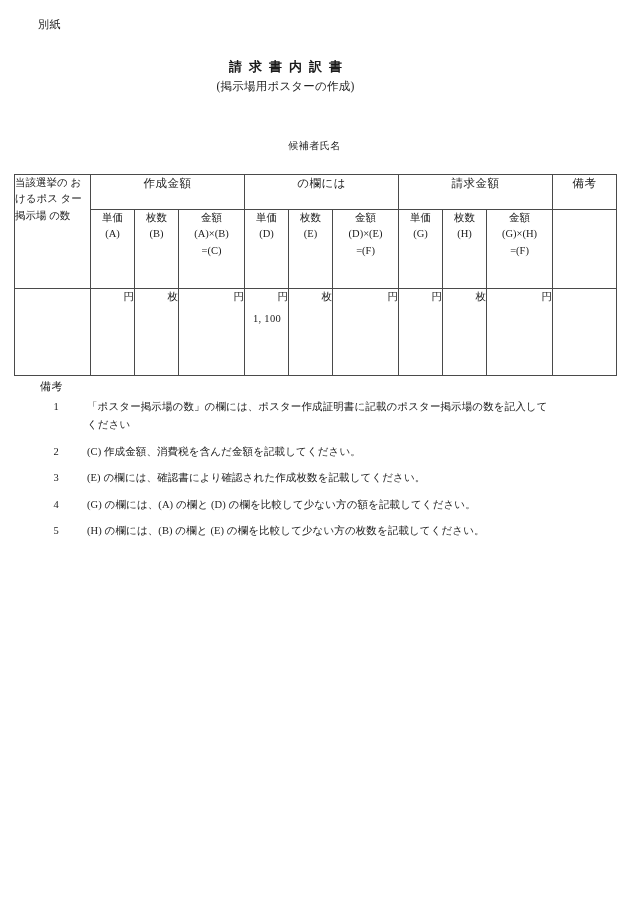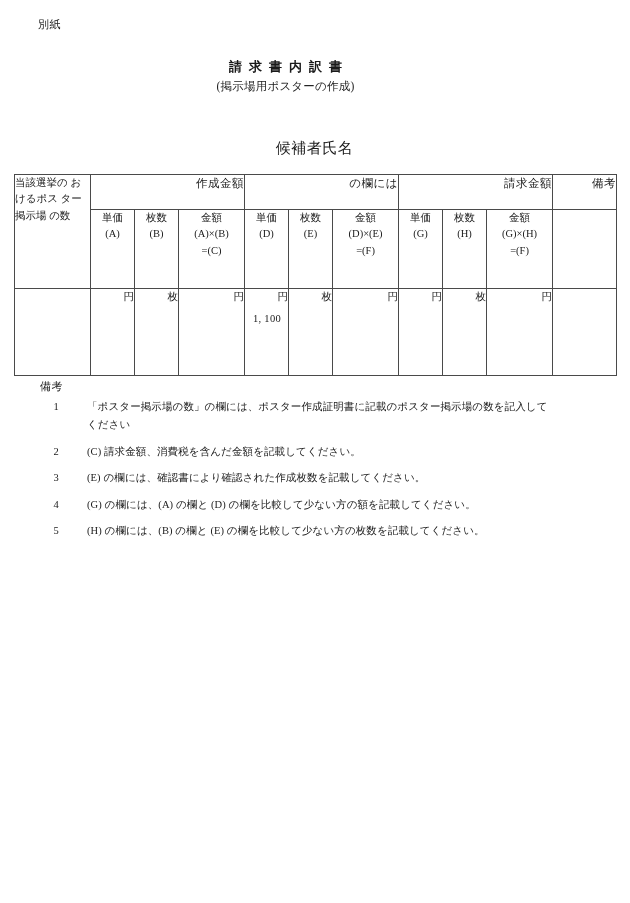--- a/index.html
+++ b/index.html
@@ -53,21 +53,21 @@
     font-size: 11.5px;
     letter-spacing: 0.2px;
   }
 
   .candidate-name {
     position: absolute;
     left: 0;
     right: 0;
     top: 139px;
     text-align: center;
-    font-size: 15px;
+    font-size: 10px;
     letter-spacing: 0.5px;
     padding-left: 58px;
   }
 
   
   .table-wrap {
     position: absolute;
     left: 14px;
     top: 174px;
     width: 602px;
@@ -85,21 +85,21 @@
     border: 1px solid #4a4a4a;
     padding: 0;
     font-weight: normal;
     vertical-align: top;
     line-height: 1.55;
   }
 
   
   .grp-head {
     height: 34px;
-    text-align: right;
+    text-align: center;
     vertical-align: middle;
     font-size: 11.5px;
     letter-spacing: 0.5px;
   }
 
   
   .col-count {
     text-align: left;
     vertical-align: top;
     padding: 6px 5px 0 5px;
@@ -322,21 +322,21 @@
     <div class="note-row">
       <span class="note-num">1</span>
       <span class="note-text">
         <span>「ポスター掲示場の数」の欄には、ポスター作成証明書に記載のポスター掲示場の数を記入して</span>
         <span class="note-cont">ください</span>
       </span>
     </div>
 
     <div class="note-row">
       <span class="note-num">2</span>
-      <span class="note-text">(C) 請求金額、消費税を含んだ金額を記載してください。</span>
+      <span class="note-text">(C) 作成金額、消費税を含んだ金額を記載してください。</span>
     </div>
 
     <div class="note-row">
       <span class="note-num">3</span>
       <span class="note-text">(E) の欄には、確認書により確認された作成枚数を記載してください。</span>
     </div>
 
     <div class="note-row">
       <span class="note-num">4</span>
       <span class="note-text">(G) の欄には、(A) の欄と (D) の欄を比較して少ない方の額を記載してください。</span>

